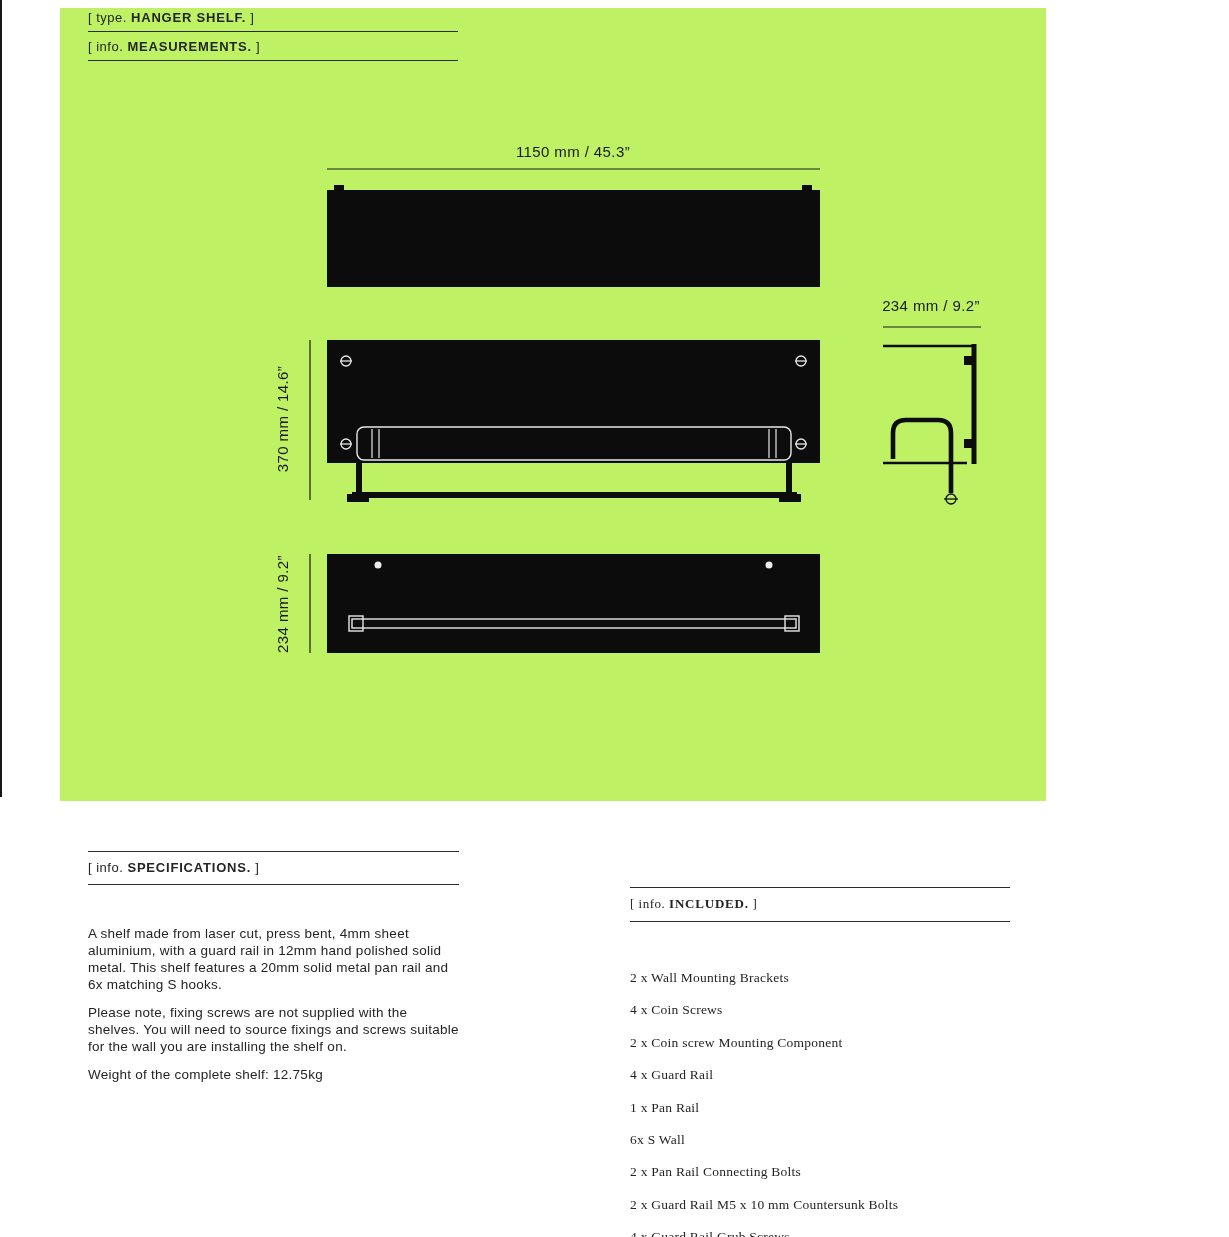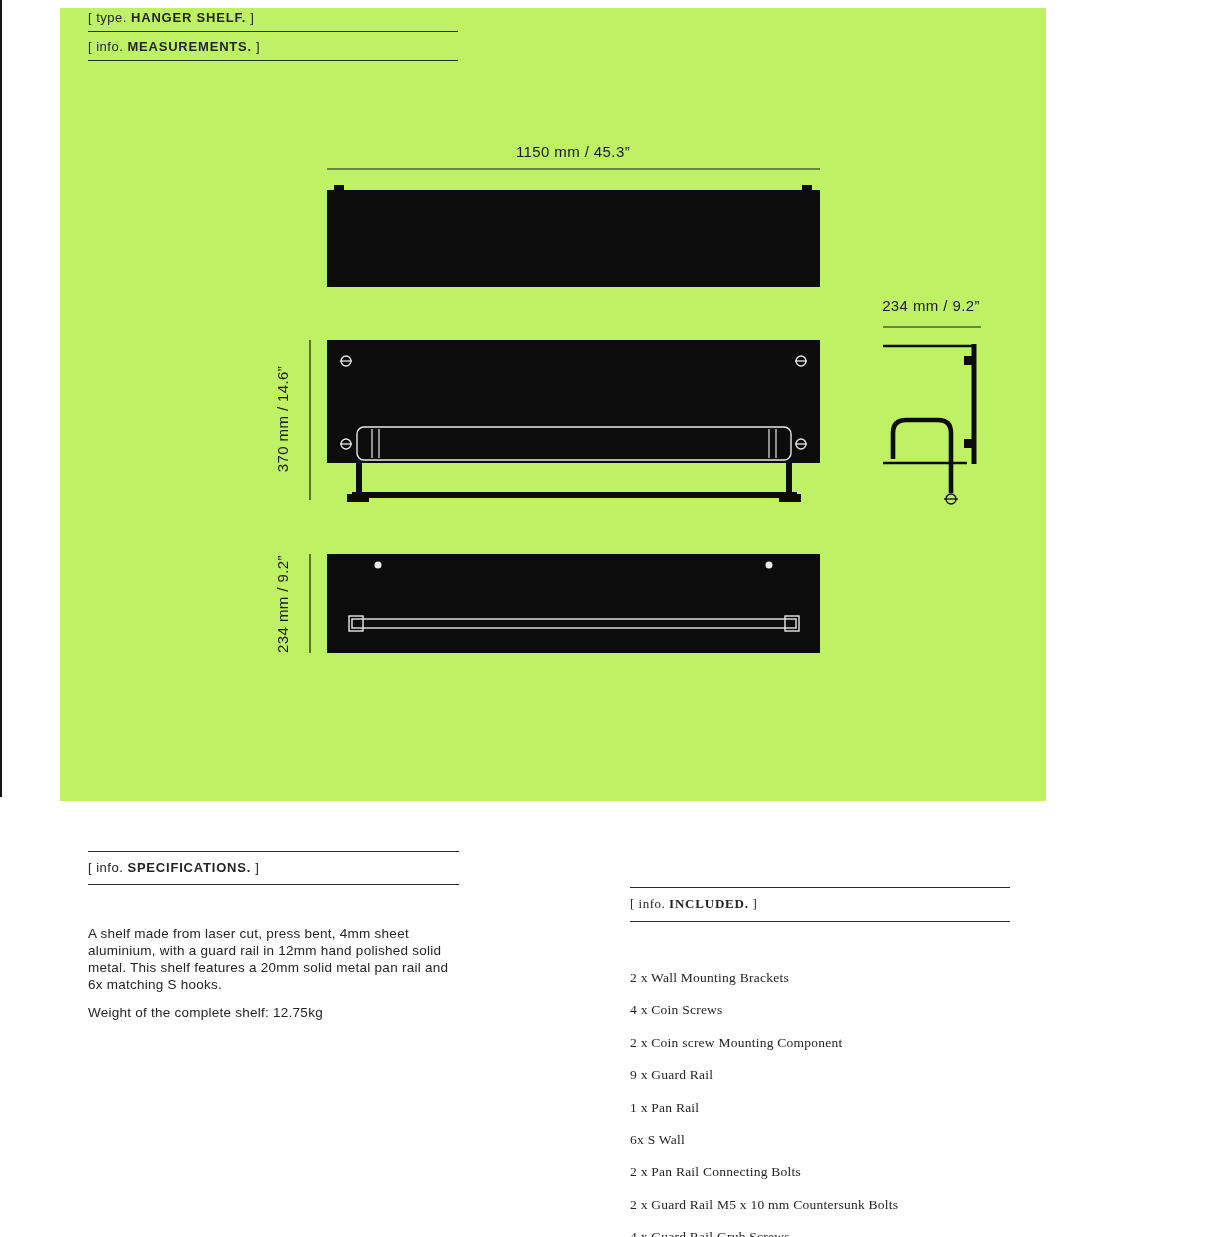--- a/index.html
+++ b/index.html
@@ -154,31 +154,32 @@
   </svg>
 </div>
 
 <section class="spec-col">
   <div class="sub-heading">
     <span>[ info.</span>
     <b>SPECIFICATIONS.</b>
     <span>]</span>
   </div>
   <p class="body-p">A shelf made from laser cut, press bent, 4mm sheet aluminium, with a guard rail in 12mm hand polished solid metal. This shelf features a 20mm solid metal pan rail and 6x matching S hooks.</p>
+  <p class="body-p">Please note, fixing screws are not supplied with the shelves. You will need to source fixings and screws suitable for the wall you are installing the shelf on.</p>
   <p class="body-p">Weight of the complete shelf: 12.75kg</p>
 </section>
 
 <section class="included-col">
   <div class="sub-heading">
     <span>[ info.</span>
     <b>INCLUDED.</b>
     <span>]</span>
   </div>
   <div class="included-item">2 x Wall Mounting Brackets</div>
   <div class="included-item">4 x Coin Screws</div>
   <div class="included-item">2 x Coin screw Mounting Component</div>
-  <div class="included-item">9 x Guard Rail</div>
+  <div class="included-item">4 x Guard Rail</div>
   <div class="included-item">1 x Pan Rail</div>
   <div class="included-item">6x S Wall</div>
   <div class="included-item">2 x Pan Rail Connecting Bolts</div>
   <div class="included-item">2 x Guard Rail M5 x 10 mm Countersunk Bolts</div>
   <div class="included-item">4 x Guard Rail Grub Screws</div>
 </section>
 
 </body></html>

